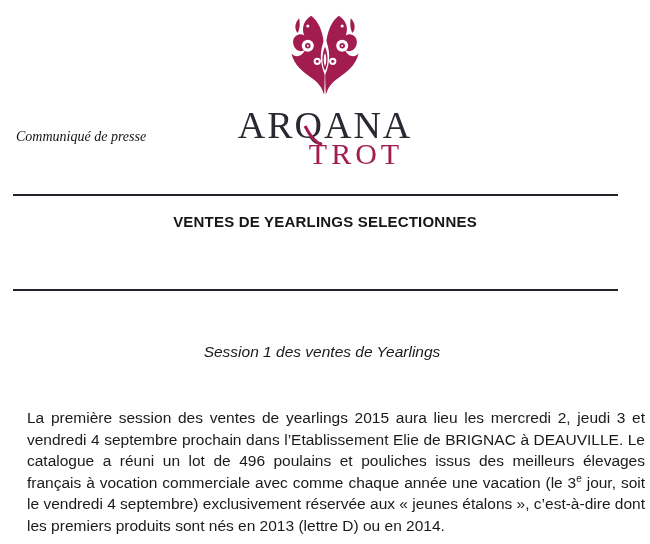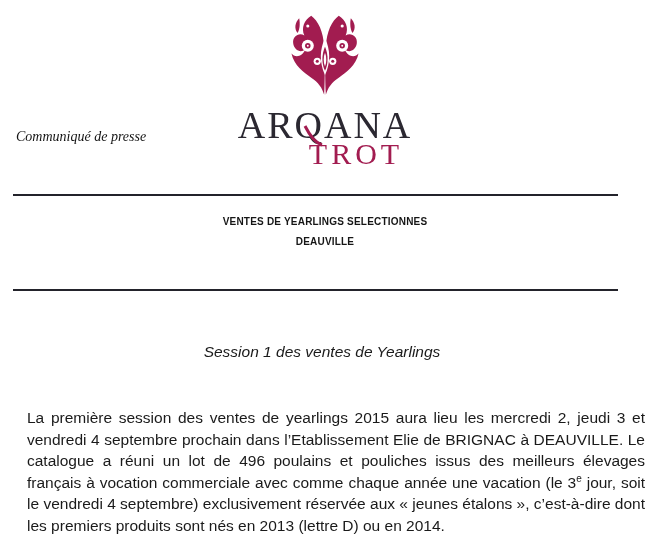--- a/index.html
+++ b/index.html
@@ -16,21 +16,21 @@
   .date { right:19px; text-align:right; }
   .logo-svg { position:absolute; left:225px; top:8px; width:200px; height:162px; }
   .rule {
     position:absolute; left:13px; width:605px; height:2px;
     background:#23232b;
   }
   .rule-top { top:194px; }
   .rule-bottom { top:289px; }
   .title-block {
     position:absolute; left:0; top:212px; width:650px;
-    text-align:center; font-weight:bold; font-size:10px; line-height:20px;
+    text-align:center; font-weight:bold; font-size:15px; line-height:20px;
     color:#161616; letter-spacing:0.2px;
   }
   .subtitle {
     position:absolute; left:0; top:343px; width:644px;
     text-align:center; font-style:italic; font-size:15.5px; color:#1a1a1a;
   }
   .body-text {
     position:absolute; left:16px; top:396px; width:618px; margin:11px;
     text-align:justify; font-size:15.5px; line-height:21.5px; color:#1a1a1a;
   }
@@ -73,21 +73,20 @@
 
     <text x="100" y="130" text-anchor="middle" font-family="Liberation Serif, serif" font-size="38" letter-spacing="2" fill="#2b2831">ARQANA</text>
     <path d="M80,118 C86,130 91,135 97,137" fill="none" stroke="#a21c50" stroke-width="3"></path>
     <text x="131" y="156" text-anchor="middle" font-family="Liberation Serif, serif" font-size="30" letter-spacing="4" fill="#a21c50">TROT</text>
   </svg>
 
   <div class="rule rule-top"></div>
 
   <div class="title-block">
     <div>VENTES DE YEARLINGS SELECTIONNES</div>
-    <div>DEAUVILLE</div>
   </div>
 
   <div class="rule rule-bottom"></div>
 
   <div class="subtitle">Session 1 des ventes de Yearlings</div>
 
   <p class="body-text"><span>La première session des ventes de yearlings 2015 aura lieu les mercredi 2, jeudi 3 et vendredi 4 septembre prochain dans l’Etablissement Elie de BRIGNAC à DEAUVILLE. Le catalogue a réuni un lot de 496 poulains et pouliches issus des meilleurs élevages français à vocation commerciale avec comme chaque année une vacation (le 3</span><sup>e</sup><span> jour, soit le vendredi 4 septembre) exclusivement réservée aux « jeunes étalons », c’est-à-dire dont les premiers produits sont nés en 2013 (lettre D) ou en 2014.</span></p>
 
 </div>
 

